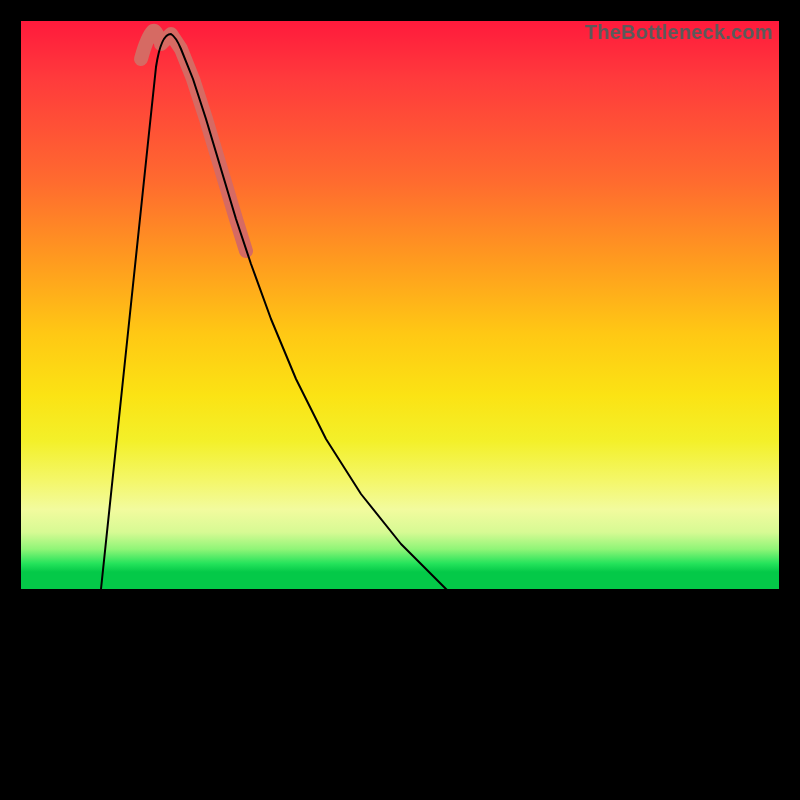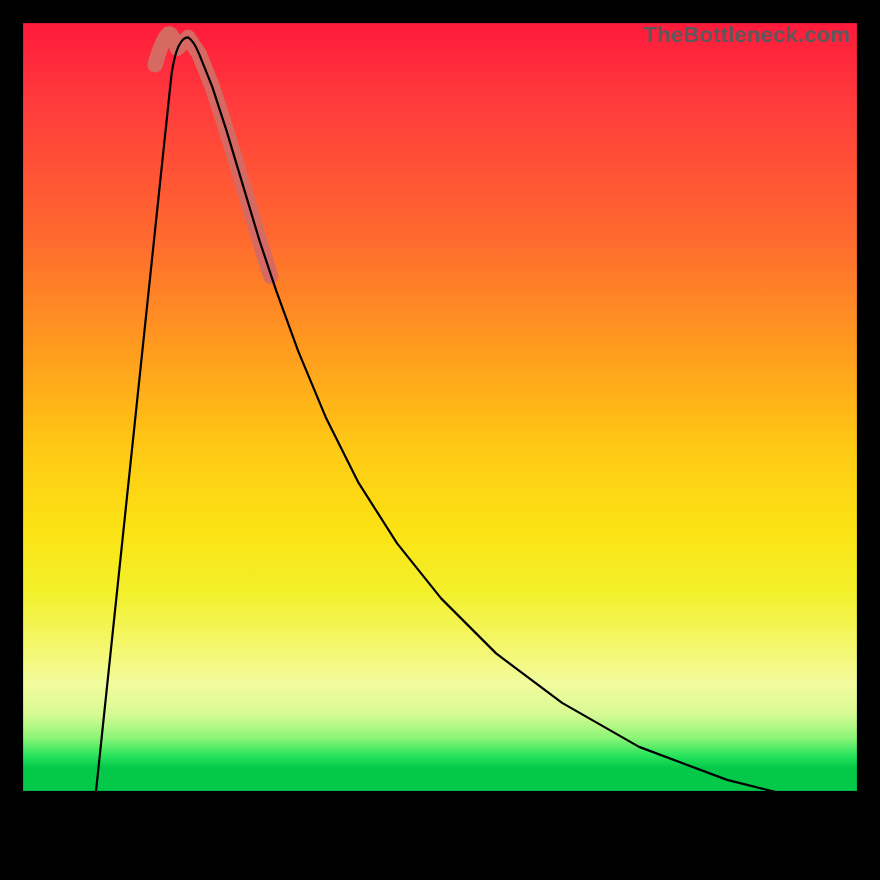--- a/index.html
+++ b/index.html
@@ -14,21 +14,21 @@
     position: relative;
     width: 800px;
     height: 800px;
     background: #000;
   }
   .plot-area {
     position: absolute;
     left: 21px;
     top: 21px;
     width: 758px;
-    height: 698px;
+    height: 568px;
     
     background: linear-gradient(
       to bottom,
       #ff1a3c 0%,
       #ff3a3c 10%,
       #ff6a2f 28%,
       #ff9a1f 42%,
       #ffc814 55%,
       #fbe314 66%,
       #f3f02a 74%,

